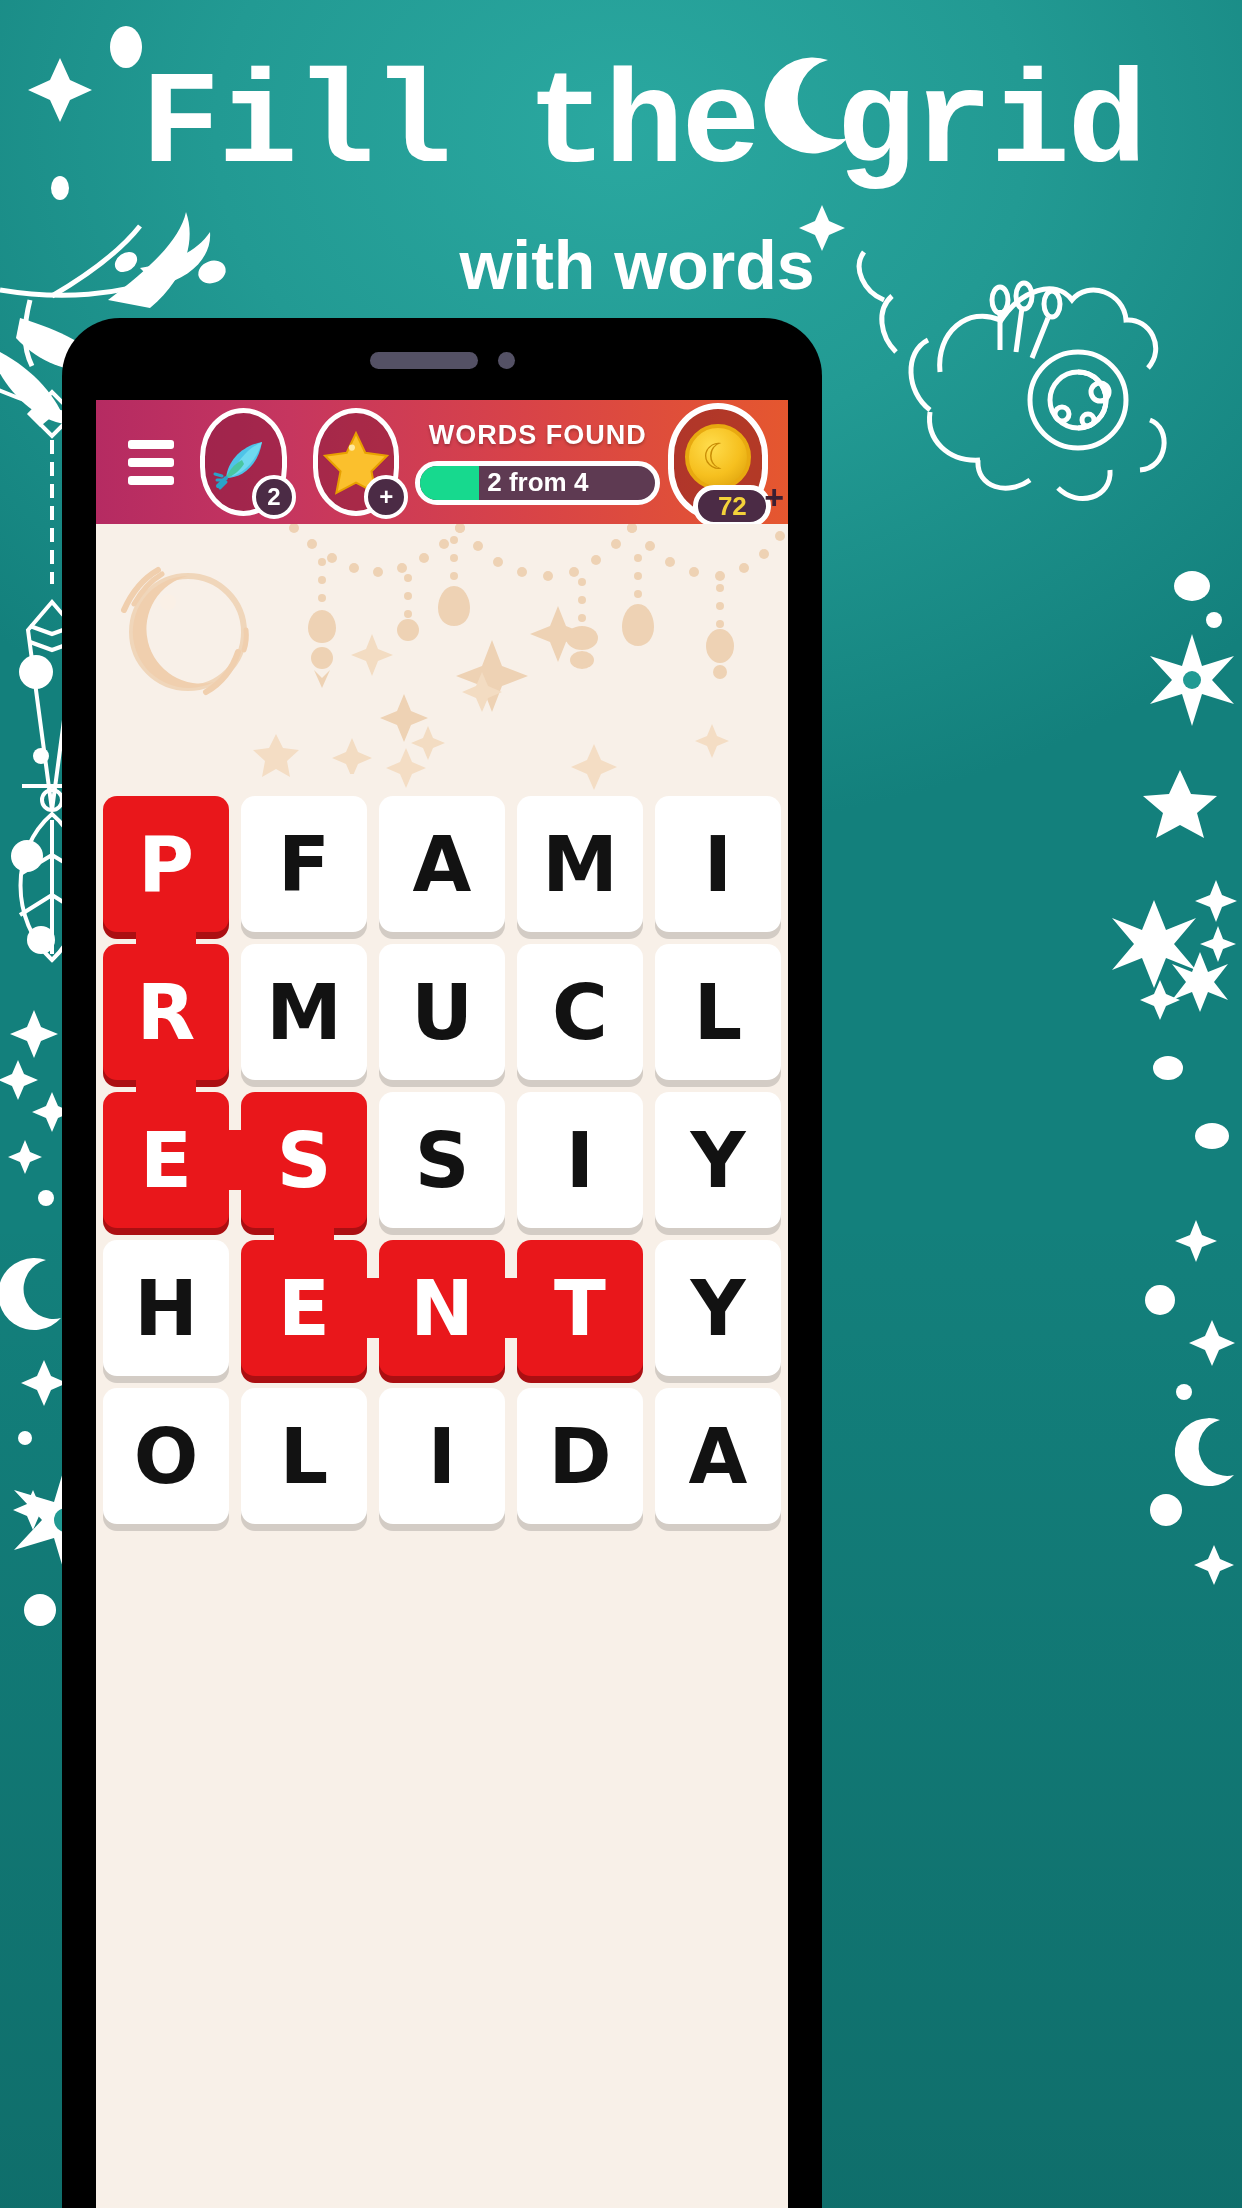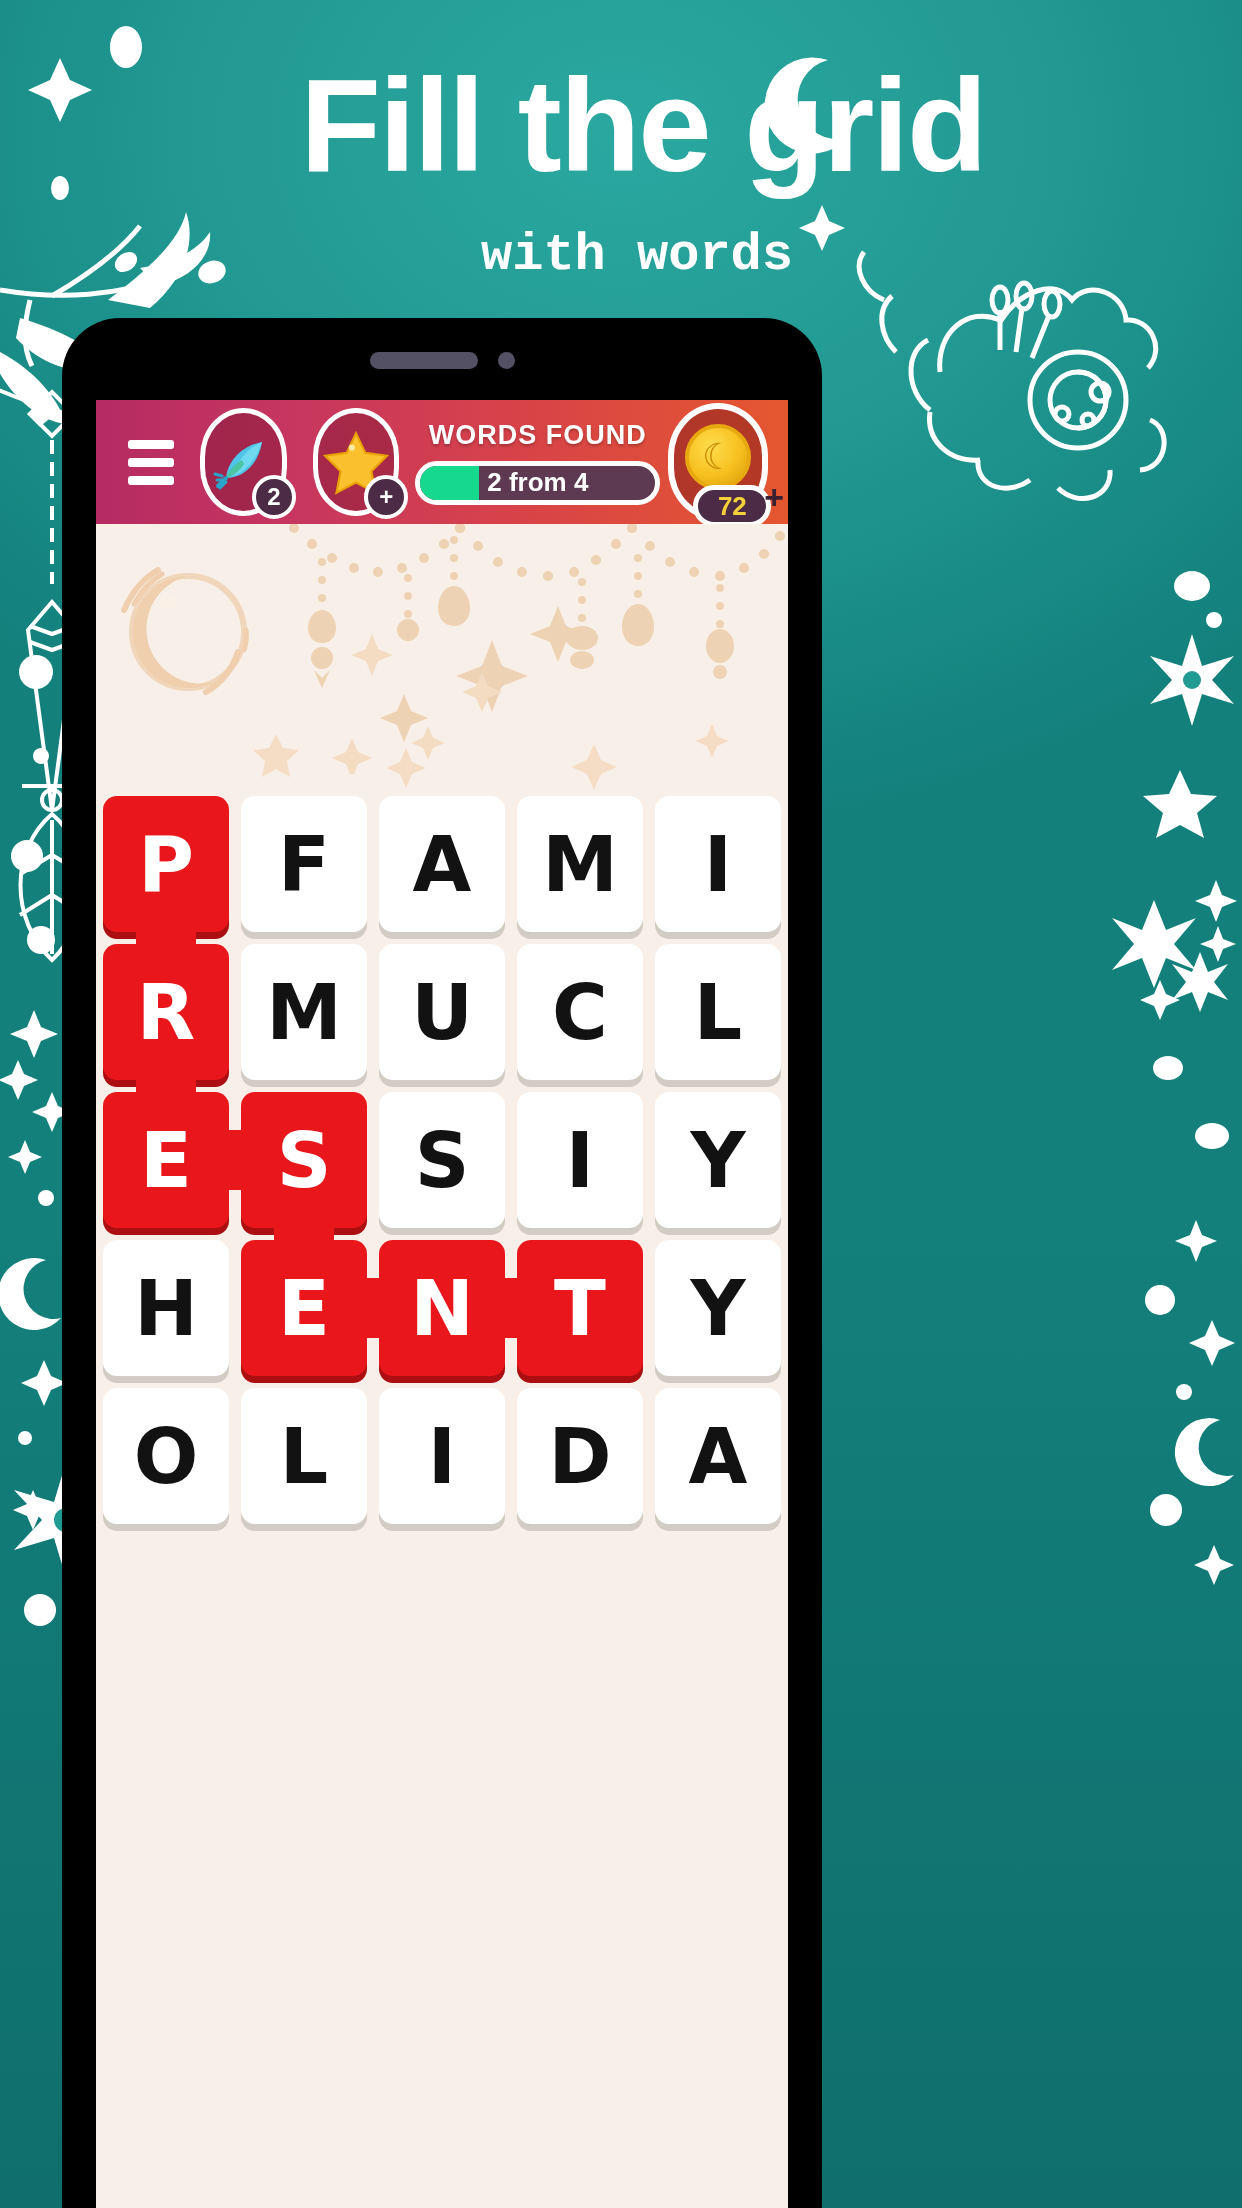--- a/index.html
+++ b/index.html
@@ -25,28 +25,28 @@
   .starfield { position:absolute; inset:0; pointer-events:none; }
 
   
   #headline-wrap{
     position:absolute; top:60px; left:0; width:1242px;
     text-align:center; z-index:6;
   }
   #title-main{
     font-size:132px; line-height:1.0; font-weight:bold;
     color:#ffffff; letter-spacing:-2px;
-    font-family:Liberation Sans, sans-serif;
+    font-family:Liberation Mono, monospace;
     padding-left:44px;
   }
   #title-sub{
     margin-top:34px;
-    font-size:52px; font-weight:bold; color:#ffffff;
+    font-size:68px; font-weight:bold; color:#ffffff;
     letter-spacing:0px;
-    font-family:Liberation Mono, monospace;
+    font-family:Liberation Sans, sans-serif;
     margin-left:32px;
   }
 
   
   #phone{
     position:absolute;
     left:62px; top:318px;
     width:760px; height:1890px;
     background:#000000;
     border-radius:58px 58px 0 0;

